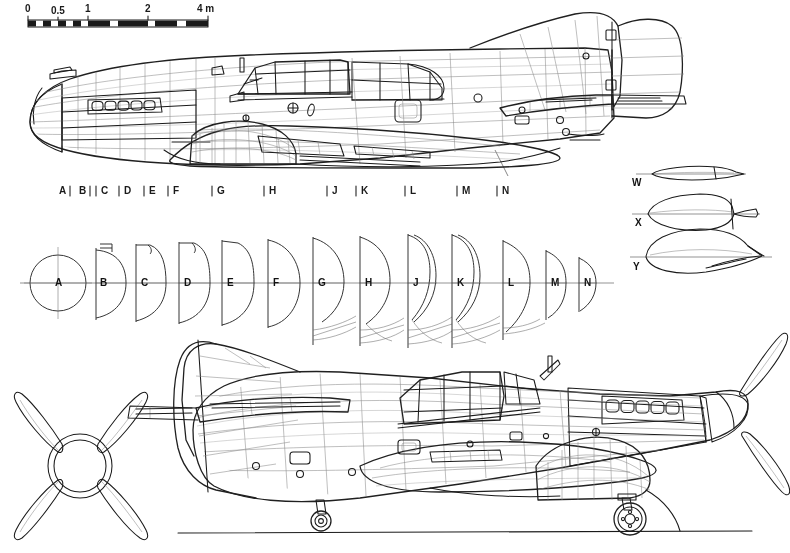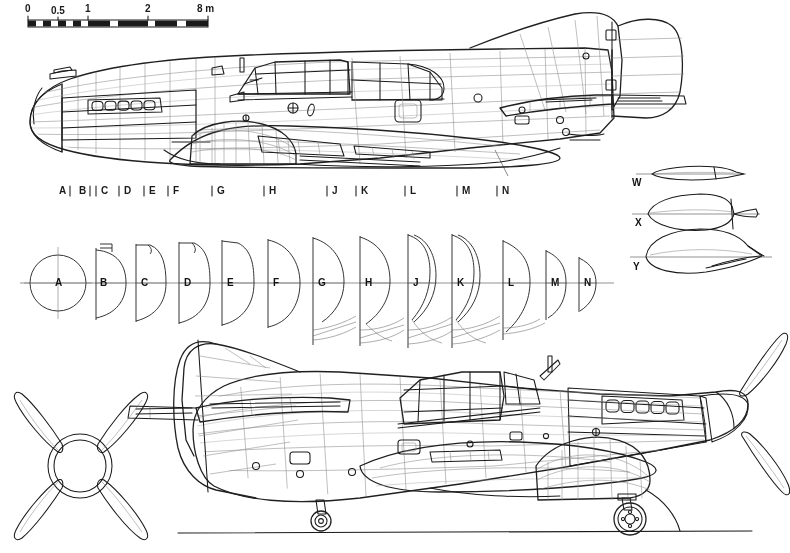--- a/index.html
+++ b/index.html
@@ -593,21 +593,21 @@
       <path class="l" d="M470 450 L471 461"></path>
       <path class="l" d="M488 450 L489 460"></path>
     </g>
 
   </svg>
 
   <span class="lbl" style="left:25px;top:4px;">0</span>
   <span class="lbl sm" style="left:51px;top:6px;">0.5</span>
   <span class="lbl" style="left:85px;top:4px;">1</span>
   <span class="lbl" style="left:145px;top:4px;">2</span>
-  <span class="lbl" style="left:197px;top:4px;">8 m</span>
+  <span class="lbl" style="left:197px;top:4px;">4 m</span>
 
   <span class="stn" style="left:59px;top:186px;">A</span>
   <span class="stn" style="left:79px;top:186px;">B</span>
   <span class="stn" style="left:101px;top:186px;">C</span>
   <span class="stn" style="left:124px;top:186px;">D</span>
   <span class="stn" style="left:149px;top:186px;">E</span>
   <span class="stn" style="left:173px;top:186px;">F</span>
   <span class="stn" style="left:217px;top:186px;">G</span>
   <span class="stn" style="left:269px;top:186px;">H</span>
   <span class="stn" style="left:332px;top:186px;">J</span>

